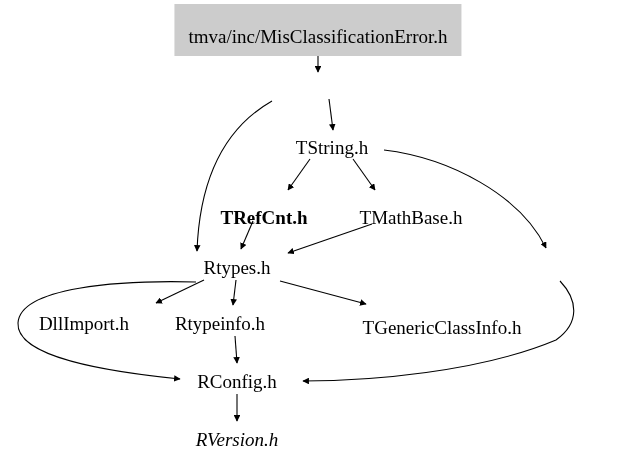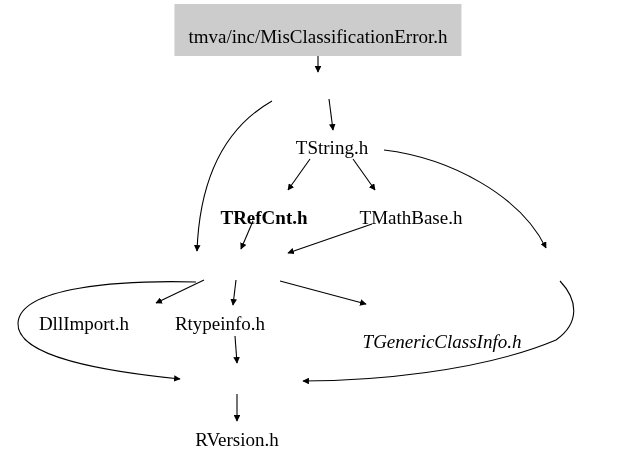--- a/index.html
+++ b/index.html
@@ -84,24 +84,26 @@
 
   <div class="node root" style="left:318px; top:30px;">tmva/inc/MisClassificationError.h</div>
 
 
   <div class="node" style="left:332px; top:147px;text-align:right;">TString.h</div>
 
   <div class="node" style="left:264px; top:217px;font-weight:bold;">TRefCnt.h</div>
 
   <div class="node" style="left:411px; top:209px;margin-top:8px;">TMathBase.h</div>
 
+  <div class="node" style="left:237px; top:267px;">Rtypes.h</div>
 
 
   <div class="node" style="left:84px; top:323px;text-align:center;">DllImport.h</div>
 
   <div class="node" style="left:220px; top:323px;">Rtypeinfo.h</div>
 
-  <div class="node" style="left:442px; top:341px;font-style:italic;">TGenericClassInfo.h</div>
+  <div class="node" style="left:442px; top:327px;">TGenericClassInfo.h</div>
 
+  <div class="node" style="left:237px; top:381px;">RConfig.h</div>
 
-  <div class="node" style="left:237px; top:439px;">RVersion.h</div>
+  <div class="node" style="left:237px; top:439px;font-style:italic;">RVersion.h</div>
 
 </div>
 
 </body></html>

